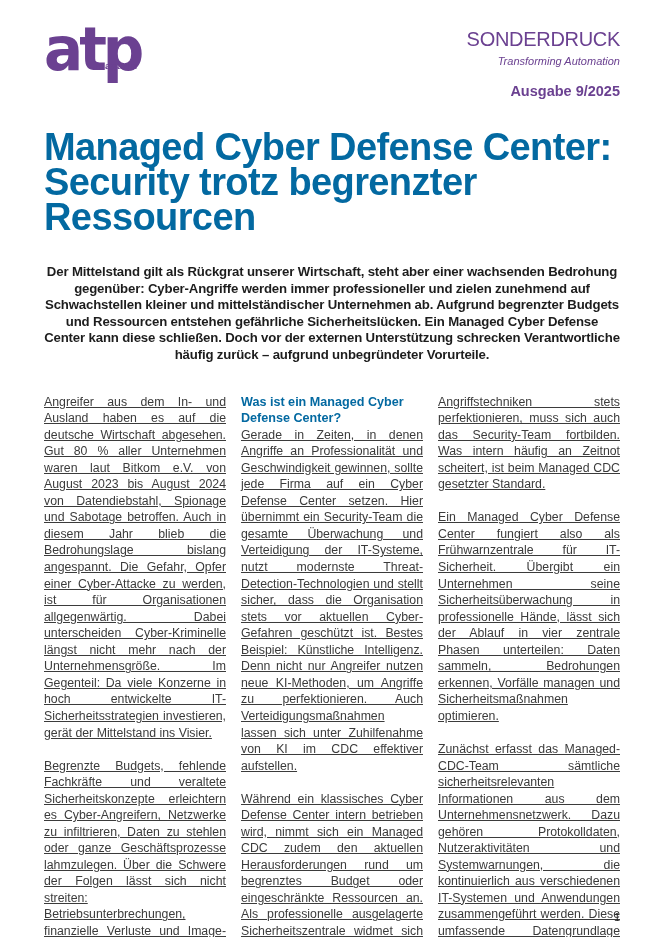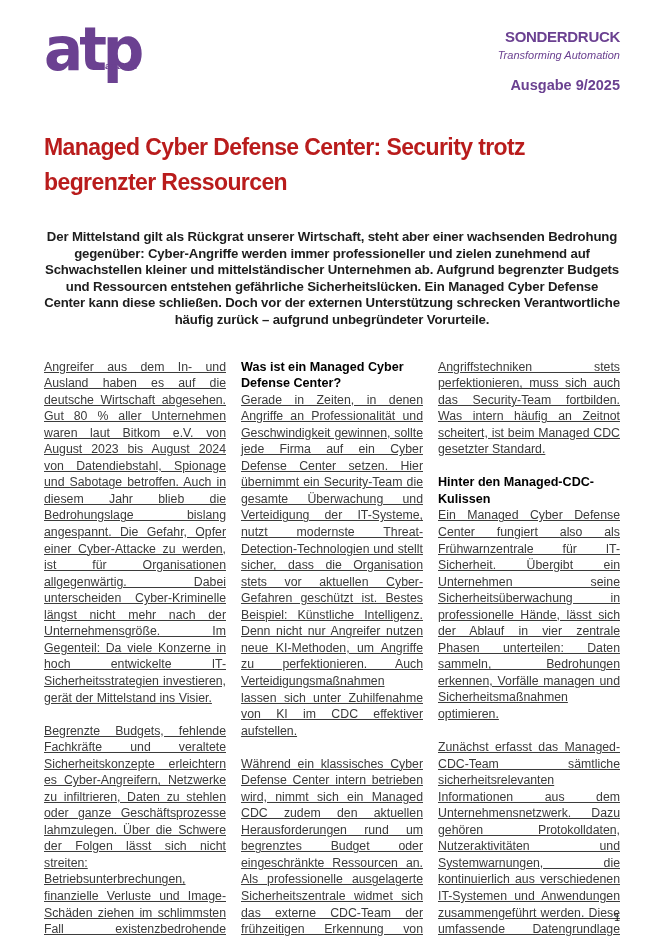--- a/index.html
+++ b/index.html
@@ -27,42 +27,42 @@
   .logo-sub{
     position:absolute;
     left:52px;top:41px;
     font-size:9.5px;
     font-weight:bold;
     letter-spacing:0.5px;
     color:var(--accent);
   }
   .header-right{text-align:right;color:var(--accent);padding-top:8px;}
   .imprint{
-    font-weight:bold;
-    font-size:15px;
+    font-weight:normal;
+    font-size:20px;
     letter-spacing:-0.3px;
   }
   .tagline{
     font-style:italic;
     font-size:11px;
     margin-top:4px;
   }
   .issue{
     font-weight:bold;
     font-size:14.5px;
     margin-top:16px;
   }
   
   h1{
     margin:32px 0 0 0;
-    font-size:23px;
+    font-size:38px;
     line-height:35px;
     font-weight:bold;
     letter-spacing:-0.6px;
-    color:#b91c1c;
+    color:#0369a1;
   }
   
   .lead{
     margin:29px 0 0 0;
     font-size:13.2px;
     line-height:16.6px;
     font-weight:bold;
     letter-spacing:-0.15px;
     color:#1d1d1d;
     text-align:center;
@@ -81,21 +81,21 @@
     text-align:justify;
     hyphens:auto;
     -webkit-hyphens:auto;
   }
   .col p{margin:0 0 16.5px 0;text-decoration:underline;}
   .col h3{
     margin:0;
     font-size:12.6px;
     line-height:16.55px;
     font-weight:bold;
-    color:#000000;
+    color:#0369a1;
     text-align:left;
     hyphens:none;
   }
   .pagenum{
     position:absolute;
     right:42px;bottom:14px;
     font-size:11px;
     color:#222222;
   }
 </style>
@@ -124,20 +124,19 @@
         <p>Angreifer aus dem In- und Ausland haben es auf die deutsche Wirtschaft abgesehen. Gut 80 % aller Unternehmen waren laut Bitkom e.V. von August 2023 bis August 2024 von Datendiebstahl, Spionage und Sabotage betroffen. Auch in diesem Jahr blieb die Bedrohungslage bislang angespannt. Die Gefahr, Opfer einer Cyber-Attacke zu werden, ist für Organisationen allgegenwärtig. Dabei unterscheiden Cyber-Kriminelle längst nicht mehr nach der Unternehmensgröße. Im Gegenteil: Da viele Konzerne in hoch entwickelte IT-Sicherheitsstrategien investieren, gerät der Mittelstand ins Visier.</p>
         <p>Begrenzte Budgets, fehlende Fachkräfte und veraltete Sicherheitskonzepte erleichtern es Cyber-Angreifern, Netzwerke zu infiltrieren, Daten zu stehlen oder ganze Geschäftsprozesse lahmzulegen. Über die Schwere der Folgen lässt sich nicht streiten: Betriebsunterbrechungen, finanzielle Verluste und Image-Schäden ziehen im schlimmsten Fall existenzbedrohende Konsequenzen nach sich. Viele Unternehmen unterschätzen diese Risiken – was zum Verhängnis werden kann. Ein Managed Cyber Defense Center, kurz Managed CDC, bietet eine Lösung, um KMU effektiv und ressourcenschonend zu schützen.</p>
       </div>
       <div class="col">
         <h3>Was ist ein Managed Cyber Defense Center?</h3>
         <p>Gerade in Zeiten, in denen Angriffe an Professionalität und Geschwindigkeit gewinnen, sollte jede Firma auf ein Cyber Defense Center setzen. Hier übernimmt ein Security-Team die gesamte Überwachung und Verteidigung der IT-Systeme, nutzt modernste Threat-Detection-Technologien und stellt sicher, dass die Organisation stets vor aktuellen Cyber-Gefahren geschützt ist. Bestes Beispiel: Künstliche Intelligenz. Denn nicht nur Angreifer nutzen neue KI-Methoden, um Angriffe zu perfektionieren. Auch Verteidigungsmaßnahmen lassen sich unter Zuhilfenahme von KI im CDC effektiver aufstellen.</p>
         <p>Während ein klassisches Cyber Defense Center intern betrieben wird, nimmt sich ein Managed CDC zudem den aktuellen Herausforderungen rund um begrenztes Budget oder eingeschränkte Ressourcen an. Als professionelle ausgelagerte Sicherheitszentrale widmet sich das externe CDC-Team der frühzeitigen Erkennung von Cyber-Bedrohungen für Geräte, Protokolle, Netzwerke oder Cloud-Umgebungen und entlastet die interne IT-Abteilung. Angriffe wendet es ab und IT-Sicherheitsvorfälle analysierte es – rund um die Uhr, an 365 Tagen im Jahr. Ein Hauptvorteil, den dieses Abonnementmodell bietet, besteht in der umfangreichen Expertise. Da sich</p>
       </div>
       <div class="col">
         <p>Angriffstechniken stets perfektionieren, muss sich auch das Security-Team fortbilden. Was intern häufig an Zeitnot scheitert, ist beim Managed CDC gesetzter Standard.</p>
-        <h3>Hinter den Managed-CDC-Kulissen</h3>
         <p>Ein Managed Cyber Defense Center fungiert also als Frühwarnzentrale für IT-Sicherheit. Übergibt ein Unternehmen seine Sicherheitsüberwachung in professionelle Hände, lässt sich der Ablauf in vier zentrale Phasen unterteilen: Daten sammeln, Bedrohungen erkennen, Vorfälle managen und Sicherheitsmaßnahmen optimieren.</p>
         <p>Zunächst erfasst das Managed-CDC-Team sämtliche sicherheitsrelevanten Informationen aus dem Unternehmensnetzwerk. Dazu gehören Protokolldaten, Nutzeraktivitäten und Systemwarnungen, die kontinuierlich aus verschiedenen IT-Systemen und Anwendungen zusammengeführt werden. Diese umfassende Datengrundlage ermöglicht es den Security-Experten, ein genaues Bild der normalen Netzwerkaktivitäten zu erstellen – eine essenzielle Basis, um später schnell Anomalien zu identifizieren.</p>
       </div>
     </div>
 
   <div class="pagenum">1</div>
 </div>
 
 </body></html>

